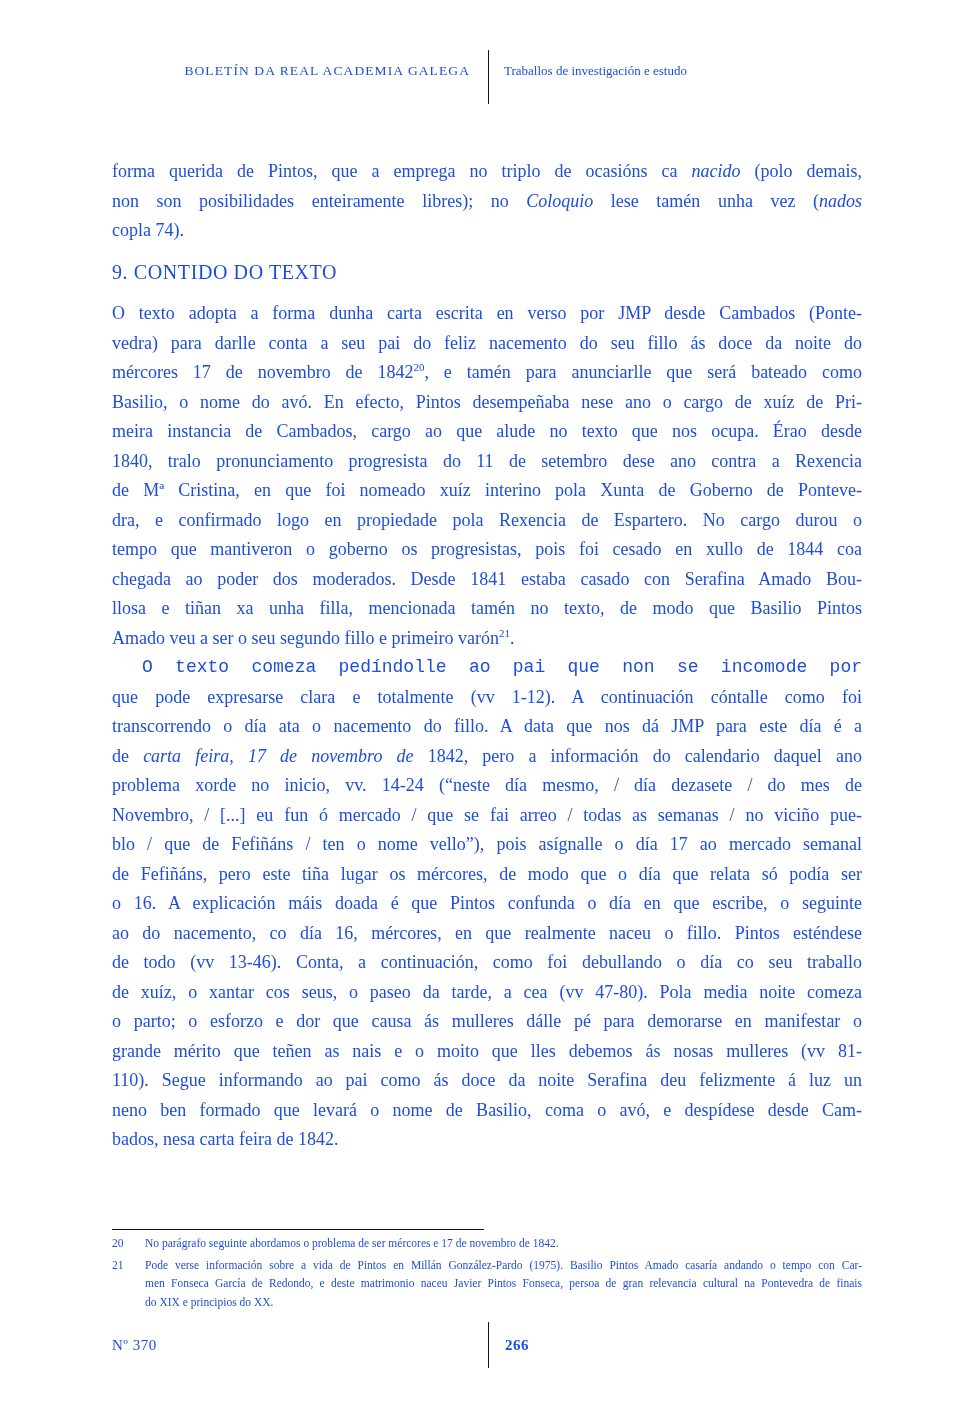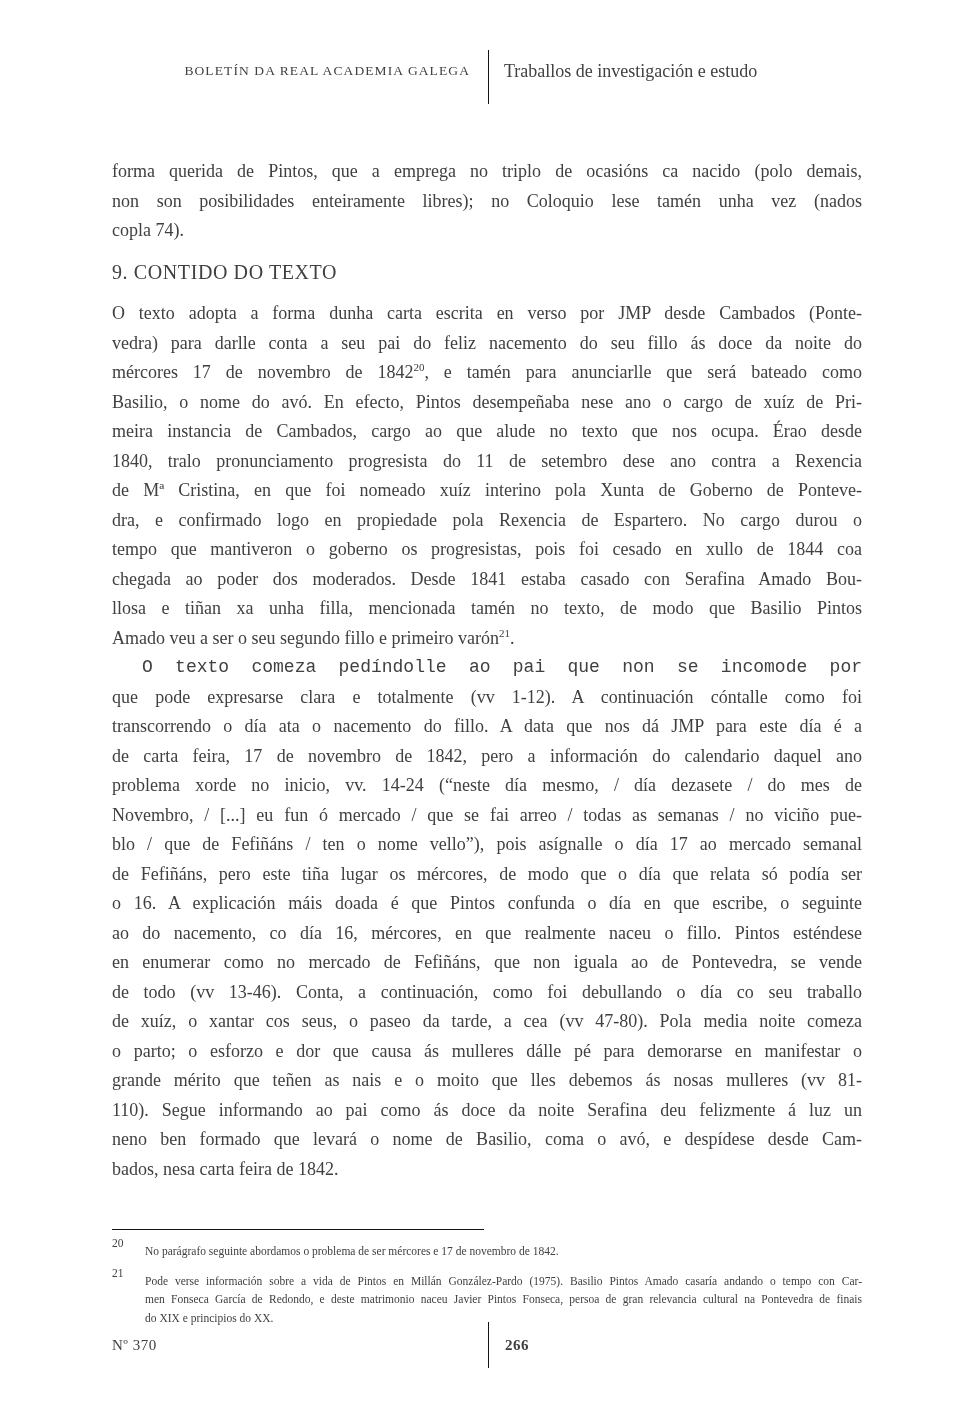--- a/index.html
+++ b/index.html
@@ -2,21 +2,21 @@
 <html><head>
 <meta charset="utf-8">
 <style>
   html, body { margin: 0; padding: 0; background: #e8e8e8; }
   .page {
     position: relative;
     width: 975px;
     height: 1417px;
     background: #ffffff;
     font-family: "Liberation Serif", "DejaVu Serif", serif;
-    color: #404040;
+    color: #1d4ed8;
     overflow: hidden;
   }
 
   
   .header {
     position: absolute;
     top: 50px; left: 112px;
     width: 750px;
     display: flex;
     align-items: flex-start;
@@ -32,21 +32,21 @@
   }
   .h-divider {
     width: 1px; height: 54px;
     background: #141414;
     margin-left: 18px;
     flex: none;
   }
   .h-right {
     padding-left: 15px;
     padding-top: 11px;
-    font-size: 18px;
+    font-size: 13px;
     line-height: 20px;
     white-space: nowrap;
   }
 
   
   .content {
     position: absolute;
     top: 157px; left: 112px;
     width: 750px;
     font-size: 18px;
@@ -54,21 +54,21 @@
   .para { margin: 0; }
   .line {
     height: 29.5px;
     line-height: 29.5px;
     overflow: hidden;
     text-align: justify;
     text-align-last: justify;
   }
   .line.last { text-align-last: auto; }
   .line.indent { text-indent: 30px; font-family: Liberation Mono, monospace; }
-  .i { }
+  .i { font-style: italic; }
   .sup {
     font-size: 11px;
     position: relative;
     top: -7px;
     line-height: 0;
   }
   .heading {
     font-size: 20px;
     letter-spacing: 0.6px;
     line-height: 29.5px;
@@ -82,21 +82,21 @@
     width: 750px;
     font-size: 11.5px;
   }
   .fn-rule {
     width: 372px; height: 0;
     border-top: 1.5px solid #141414;
     margin-bottom: 4px;
   }
   .fn { display: flex; margin-top: 3px; }
   .fn-num { width: 33px; flex: none; line-height: 18.5px; }
-  .fn-text { flex: 1; margin-top: 8px; }
+  .fn-text { flex: 1; }
   .fn-line {
     line-height: 18.5px;
     text-align: justify;
     text-align-last: justify;
     overflow: hidden;
   }
   .fn-line.last { text-align-last: auto; }
 
   
   .footer {
@@ -163,21 +163,20 @@
         <div class="line indent"><span>O texto comeza pedíndolle ao pai que non se incomode por escribirlle en galego, no</span></div>
         <div class="line"><span>que pode expresarse clara e totalmente (vv 1-12). A continuación cóntalle como foi</span></div>
         <div class="line"><span>transcorrendo o día ata o nacemento do fillo. A data que nos dá JMP para este día é a</span></div>
         <div class="line"><span>de </span><span class="i">carta feira, 17 de novembro de</span><span> 1842, pero a información do calendario daquel ano</span></div>
         <div class="line"><span>problema xorde no inicio, vv. 14-24 (“neste día mesmo, / día dezasete / do mes de</span></div>
         <div class="line"><span>Novembro, / [...] eu fun ó mercado / que se fai arreo / todas as semanas / no viciño pue-</span></div>
         <div class="line"><span>blo / que de Fefiñáns / ten o nome vello”), pois asígnalle o día 17 ao mercado semanal</span></div>
         <div class="line"><span>de Fefiñáns, pero este tiña lugar os mércores, de modo que o día que relata só podía ser</span></div>
         <div class="line"><span>o 16. A explicación máis doada é que Pintos confunda o día en que escribe, o seguinte</span></div>
         <div class="line"><span>ao do nacemento, co día 16, mércores, en que realmente naceu o fillo. Pintos esténdese</span></div>
-        <div class="line"><span>en enumerar como no mercado de Fefiñáns, que non iguala ao de Pontevedra, se vende</span></div>
         <div class="line"><span>de todo (vv 13-46). Conta, a continuación, como foi debullando o día co seu traballo</span></div>
         <div class="line"><span>de xuíz, o xantar cos seus, o paseo da tarde, a cea (vv 47-80). Pola media noite comeza</span></div>
         <div class="line"><span>o parto; o esforzo e dor que causa ás mulleres dálle pé para demorarse en manifestar o</span></div>
         <div class="line"><span>grande mérito que teñen as nais e o moito que lles debemos ás nosas mulleres (vv 81-</span></div>
         <div class="line"><span>110). Segue informando ao pai como ás doce da noite Serafina deu felizmente á luz un</span></div>
         <div class="line"><span>neno ben formado que levará o nome de Basilio, coma o avó, e despídese desde Cam-</span></div>
         <div class="line last"><span>bados, nesa carta feira de 1842.</span></div>
       </div>
     </div>
 

